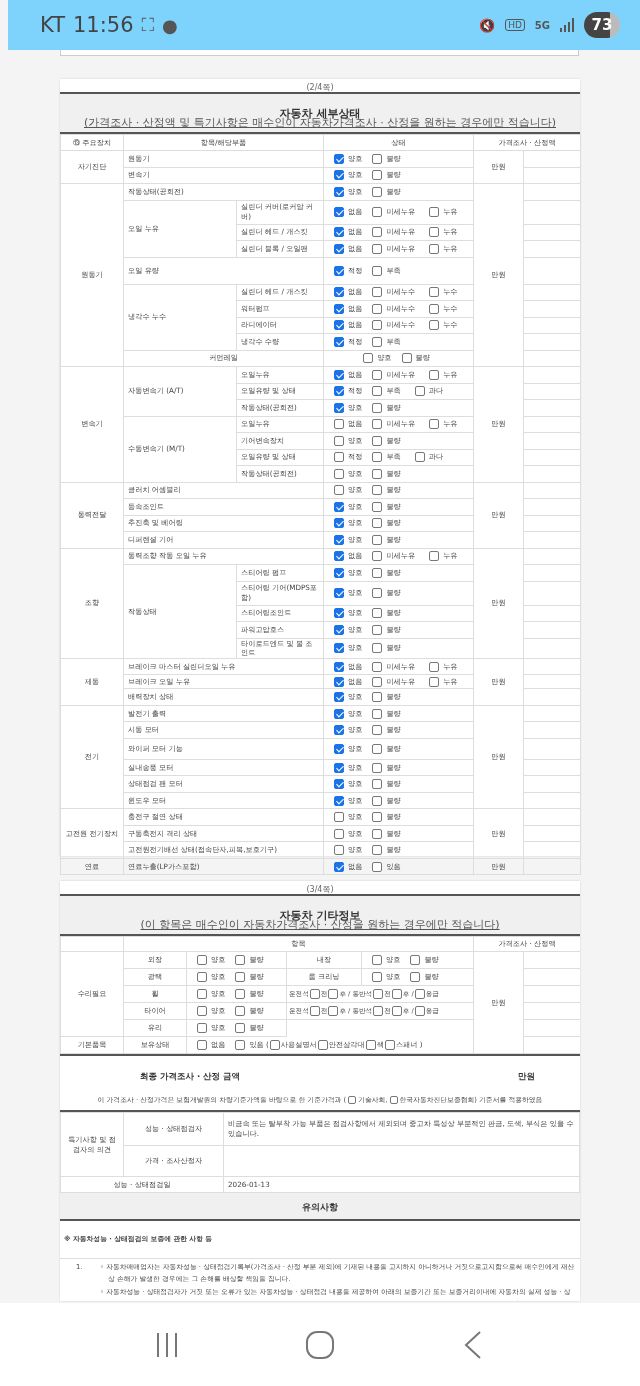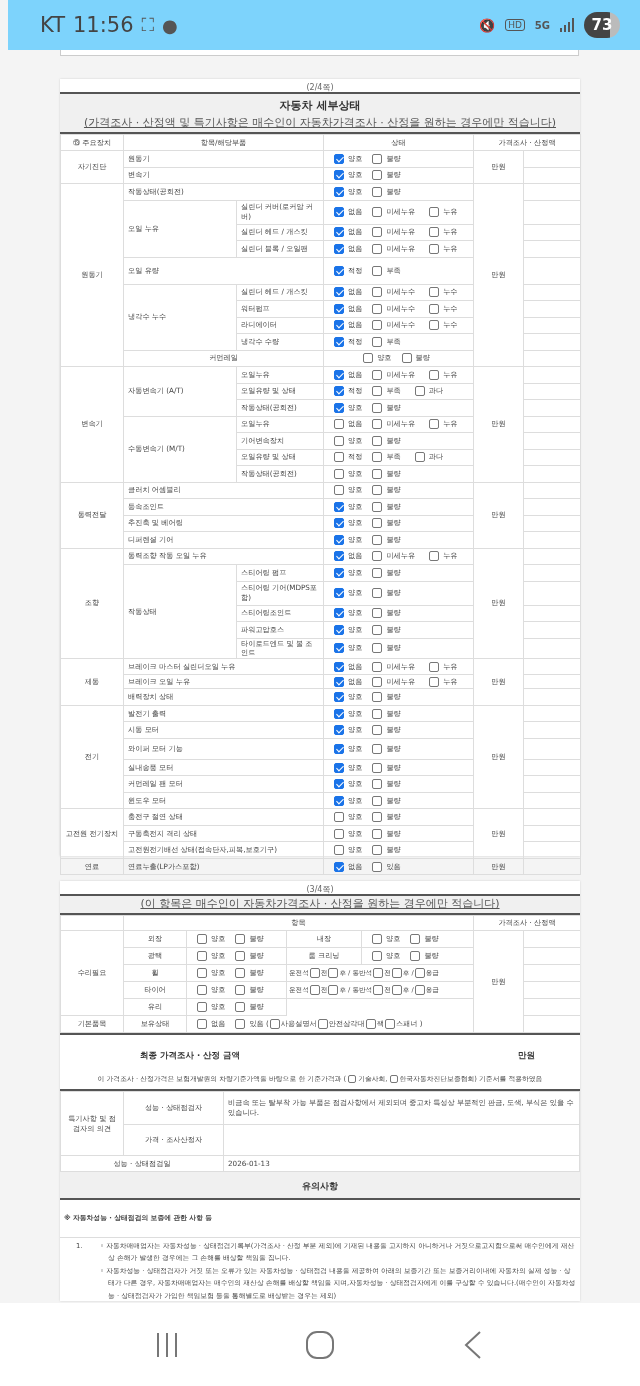--- a/index.html
+++ b/index.html
@@ -15,21 +15,21 @@
   .sig span { width: 2px; background: #555; }
 
   .top-strip { position: absolute; top: 50px; left: 60px; width: 519px; height: 6px; border: 1px solid #ccc; border-top: none; background: #fff; }
 
   .page { position: absolute; left: 60px; width: 520px; background: #fff; box-shadow: 0 0 2px rgba(0,0,0,0.15); }
   .page2 { top: 79px; height: 777px; }
   .page3 { top: 881px; height: 420px; overflow: hidden; }
 
   .pgnum { text-align: center; font-size: 8px; color: #666; padding: 3px 2px 2px; height: 13px; }
   .sec-head { background: #f0f0f0; border-top: 2px solid #555; border-bottom: 2px solid #555; text-align: center; }
-  .sec-head .t { font-size: 11px; font-weight: bold; color: #333; padding-top: 3px; height: 21px; line-height: 18px; }
+  .sec-head .t { font-size: 11px; font-weight: bold; color: #333; padding-top: 11px; height: 21px; line-height: 18px; }
   .sec-head .s { font-size: 11px; color: #555; height: 17px; line-height: 15px; text-decoration: underline; }
 
   table { border-collapse: collapse; width: 100%; table-layout: fixed; }
   td, th { border: 1px solid #ddd; font-size: 7.2px; color: #444; font-weight: normal; padding: 0 4px; vertical-align: middle; line-height: 1.35; }
   th { background: #fff; text-align: center; height: 16px; }
   .c { text-align: center; }
 
   .cb { display: inline-block; width: 10px; height: 10px; border: 1px solid #777; border-radius: 2px; vertical-align: middle; margin: 0 4px 0 0; background: #fff; position: relative; }
   .cb.on { background: #1a73e8; border-color: #1a73e8; }
   .cb.on::after { content: ""; position: absolute; left: 3px; top: 0px; width: 3px; height: 6px; border: solid #fff; border-width: 0 1.6px 1.6px 0; transform: rotate(45deg); }
@@ -295,21 +295,21 @@
           <td colspan="2">와이퍼 모터 기능</td>
           <td class="state"><span class="cb on"></span><span class="opt">양호</span><span class="cb"></span><span class="opt">불량</span></td>
           <td></td>
         </tr>
         <tr style="height: 16.5px;">
           <td colspan="2">실내송풍 모터</td>
           <td class="state"><span class="cb on"></span><span class="opt">양호</span><span class="cb"></span><span class="opt">불량</span></td>
           <td></td>
         </tr>
         <tr style="height: 16.5px;">
-          <td colspan="2">커먼레일 팬 모터</td>
+          <td colspan="2">상태점검 팬 모터</td>
           <td class="state"><span class="cb on"></span><span class="opt">양호</span><span class="cb"></span><span class="opt">불량</span></td>
           <td></td>
         </tr>
         <tr style="height: 16.5px;">
           <td colspan="2">윈도우 모터</td>
           <td class="state"><span class="cb on"></span><span class="opt">양호</span><span class="cb"></span><span class="opt">불량</span></td>
           <td></td>
         </tr>
         <tr style="height: 16.5px;">
           <td class="c" rowspan="3">고전원 전기장치</td>
@@ -335,20 +335,21 @@
           <td class="c" rowspan="1">만원</td>
           <td></td>
         </tr>
       </tbody>
   </table>
 </div>
 
 <div class="page page3">
   <div class="pgnum">(3/4쪽)</div>
   <div class="sec-head">
+    <div class="t">자동차 기타정보</div>
     <div class="s">(이 항목은 매수인이 자동차가격조사 · 산정을 원하는 경우에만 적습니다)</div>
   </div>
   <table>
     <colgroup>
         <col style="width:63px">
         <col style="width:63px">
         <col style="width:100px">
         <col style="width:75px">
         <col style="width:112px">
         <col style="width:50px">

